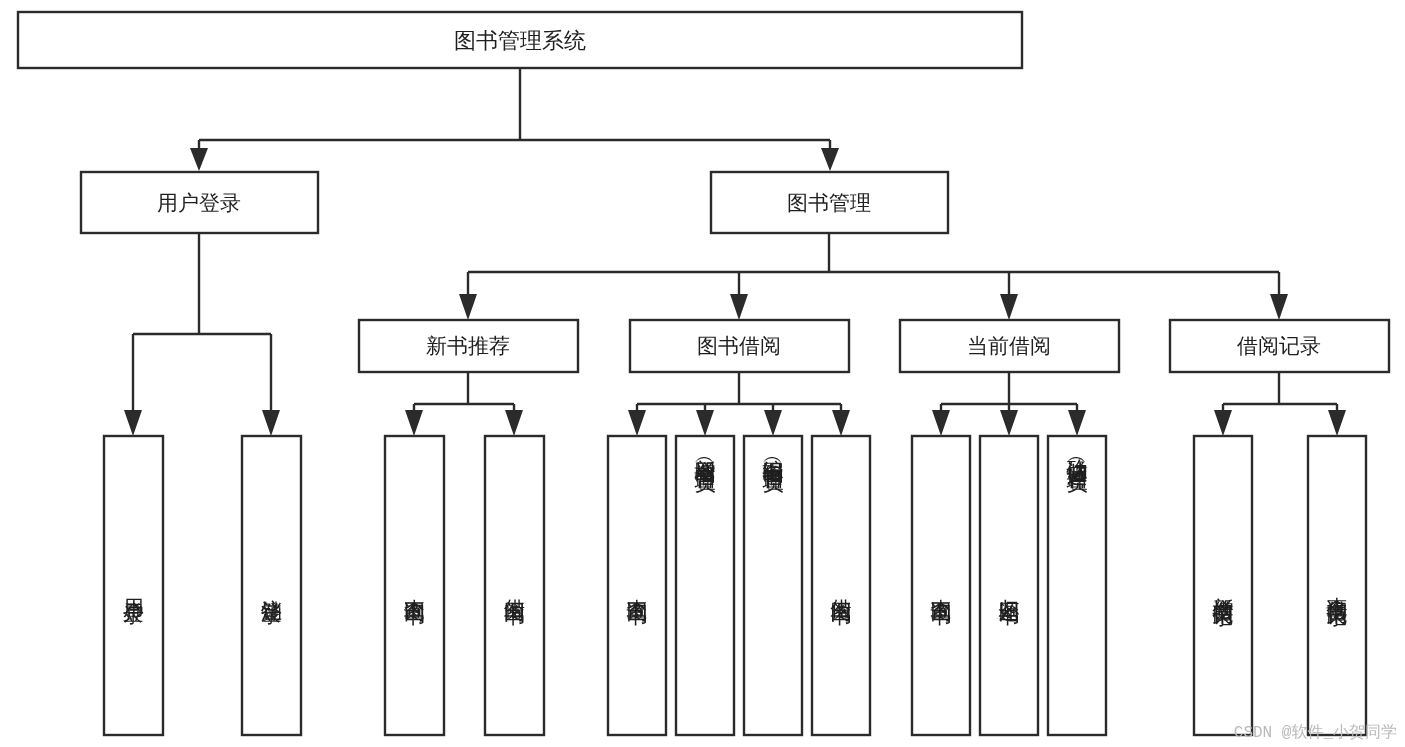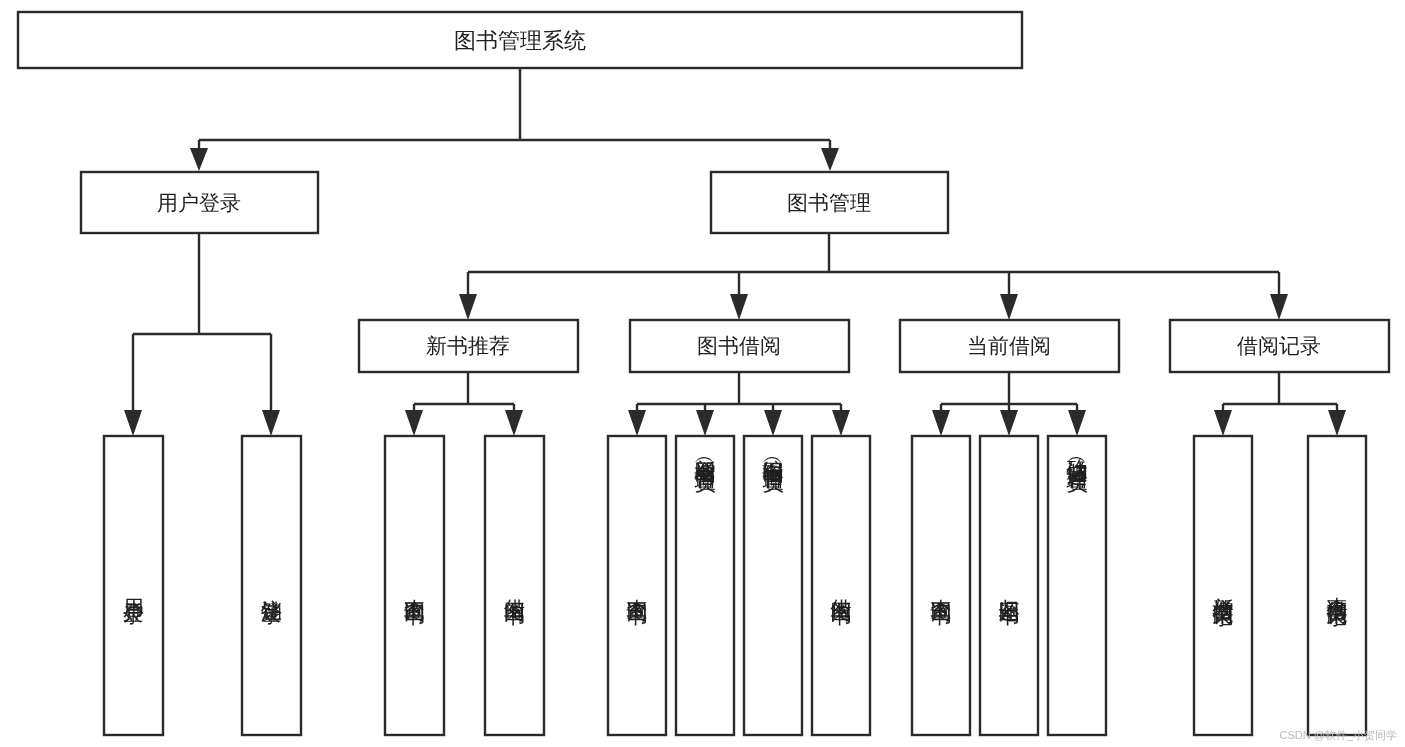--- a/index.html
+++ b/index.html
@@ -65,22 +65,22 @@
     font-size: 21px;
     line-height: 1.15;
     color: #1f1f1f;
     letter-spacing: 2px;
     white-space: nowrap;
   }
   .watermark {
     position: absolute;
     right: 8px;
     bottom: 4px;
-    font-family: Liberation Sans, sans-serif;
-    font-size: 11px;
+    font-family: Liberation Mono, monospace;
+    font-size: 16px;
     color: #b9b9b9;
     white-space: nowrap;
   }
 </style>
 </head>
 <body>
 
 <div id="diagram-root">
 
   <svg class="diagram-svg" viewBox="0 0 1405 747">

